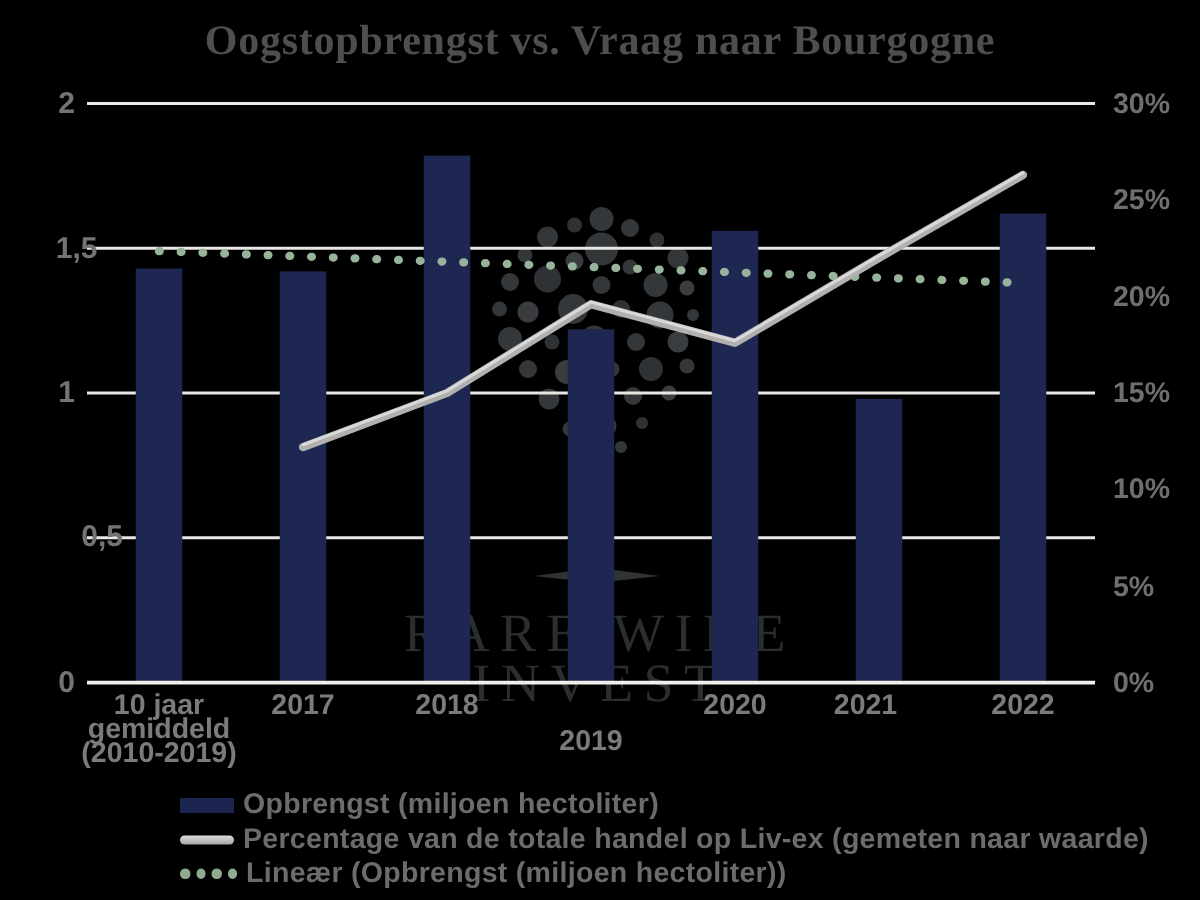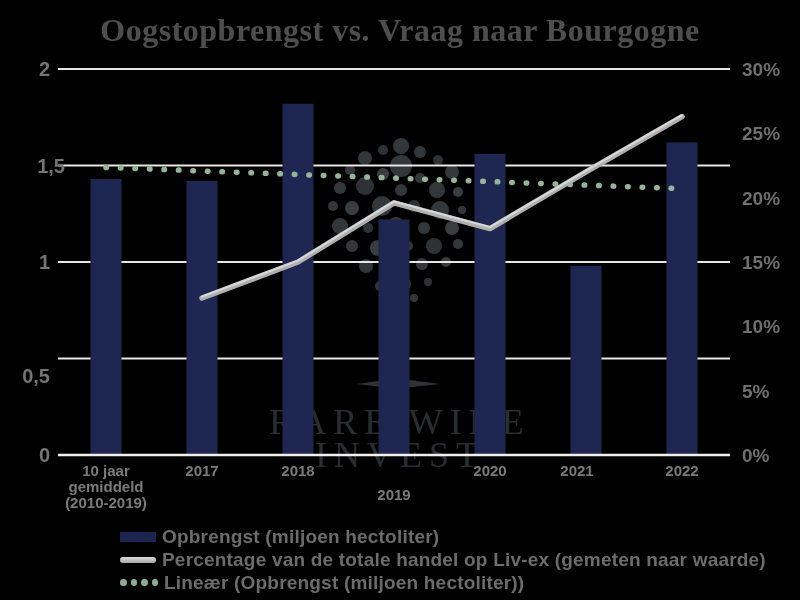--- a/index.html
+++ b/index.html
@@ -2,29 +2,29 @@
 <html><head>
 <meta charset="utf-8">
 <style>
   html,body{margin:0;padding:0;background:#000;}
   .stage{
     position:relative;width:800px;height:600px;background:#000;overflow:hidden;
     font-family:"Liberation Sans",sans-serif;
   }
   .chart-title{
     position:absolute;top:12px;left:0;width:800px;text-align:center;
-    font-family:"Liberation Serif",serif;font-weight:bold;font-size:32px;
+    font-family:"Liberation Serif",serif;font-weight:bold;font-size:28px;
     color:#4e4e4e;letter-spacing:0.5px;margin:0;
   }
   svg.canvas{position:absolute;left:0;top:0;}
   .tick{position:absolute;color:#747474;font-weight:bold;}
   .tick-left{width:50px;text-align:right;font-size:20px;}
   .tick-right{width:60px;text-align:left;font-size:19px;color:#6f6f6f;}
   .xlab{
-    position:absolute;width:110px;text-align:center;font-size:15px;line-height:16px;
+    position:absolute;width:110px;text-align:center;font-size:19px;line-height:16px;
     color:#7b7b7b;font-weight:bold;white-space:pre-line;
   }
   .legend{position:absolute;left:120px;top:525px;}
   .legend-row{display:flex;align-items:center;height:23px;}
   .sw{display:inline-block;width:36px;margin-right:6px;flex:0 0 auto;}
   .sw-bar{height:10px;background:#1b2550;}
   .sw-line{height:6px;border-radius:3px;background:linear-gradient(#dcdcdc,#a6a6a6);}
   .sw-dots{display:flex;align-items:center;gap:4px;width:38px;}
   .sw-dots i{width:7px;height:7px;border-radius:50%;background:#8fac92;display:inline-block;}
   .legend-label{font-size:19px;font-weight:bold;color:#6c6c6c;letter-spacing:0.2px;}
@@ -112,21 +112,21 @@
         <line x1="106" y1="167.43" x2="682" y2="188.66000000000003" stroke="#97b49a" stroke-width="5.5" stroke-linecap="round" stroke-dasharray="0.5 14"></line>
       </g>
     <g id="line">
         <polyline points="202,298.02666666666664 298,262 394,202.8133333333333 490,228.54666666666665 586,171.93333333333334 682,116.60666666666663" fill="none" stroke="#b0b0b0" stroke-width="5.5" stroke-linecap="round" stroke-linejoin="round"></polyline>
         <polyline points="202,298.02666666666664 298,262 394,202.8133333333333 490,228.54666666666665 586,171.93333333333334 682,116.60666666666663" fill="none" stroke="#d9d9d9" stroke-width="2" stroke-linecap="round" stroke-linejoin="round" transform="translate(0,-1.4)"></polyline>
       </g>
   </svg>
 
   <div id="left-ticks">
       <div class="tick tick-left" style="left: 0px; top: 444px;">0</div>
-      <div class="tick tick-left" style="left: 0px; top: 365px;">0,5</div>
+      <div class="tick tick-left" style="left: 0px; top: 347px; padding-left: 32px;">0,5</div>
       <div class="tick tick-left" style="left: 0px; top: 251px;">1</div>
       <div class="tick tick-left" style="left: 0px; top: 154.5px; margin-left: 15px;">1,5</div>
       <div class="tick tick-left" style="left: 0px; top: 58px;">2</div>
     </div>
   <div id="right-ticks">
       <div class="tick tick-right" style="left: 742px; top: 445px;">0%</div>
       <div class="tick tick-right" style="left: 742px; top: 380.667px;">5%</div>
       <div class="tick tick-right" style="left: 742px; top: 316.333px;">10%</div>
       <div class="tick tick-right" style="left: 742px; top: 252px;">15%</div>
       <div class="tick tick-right" style="left: 742px; top: 187.667px;">20%</div>

